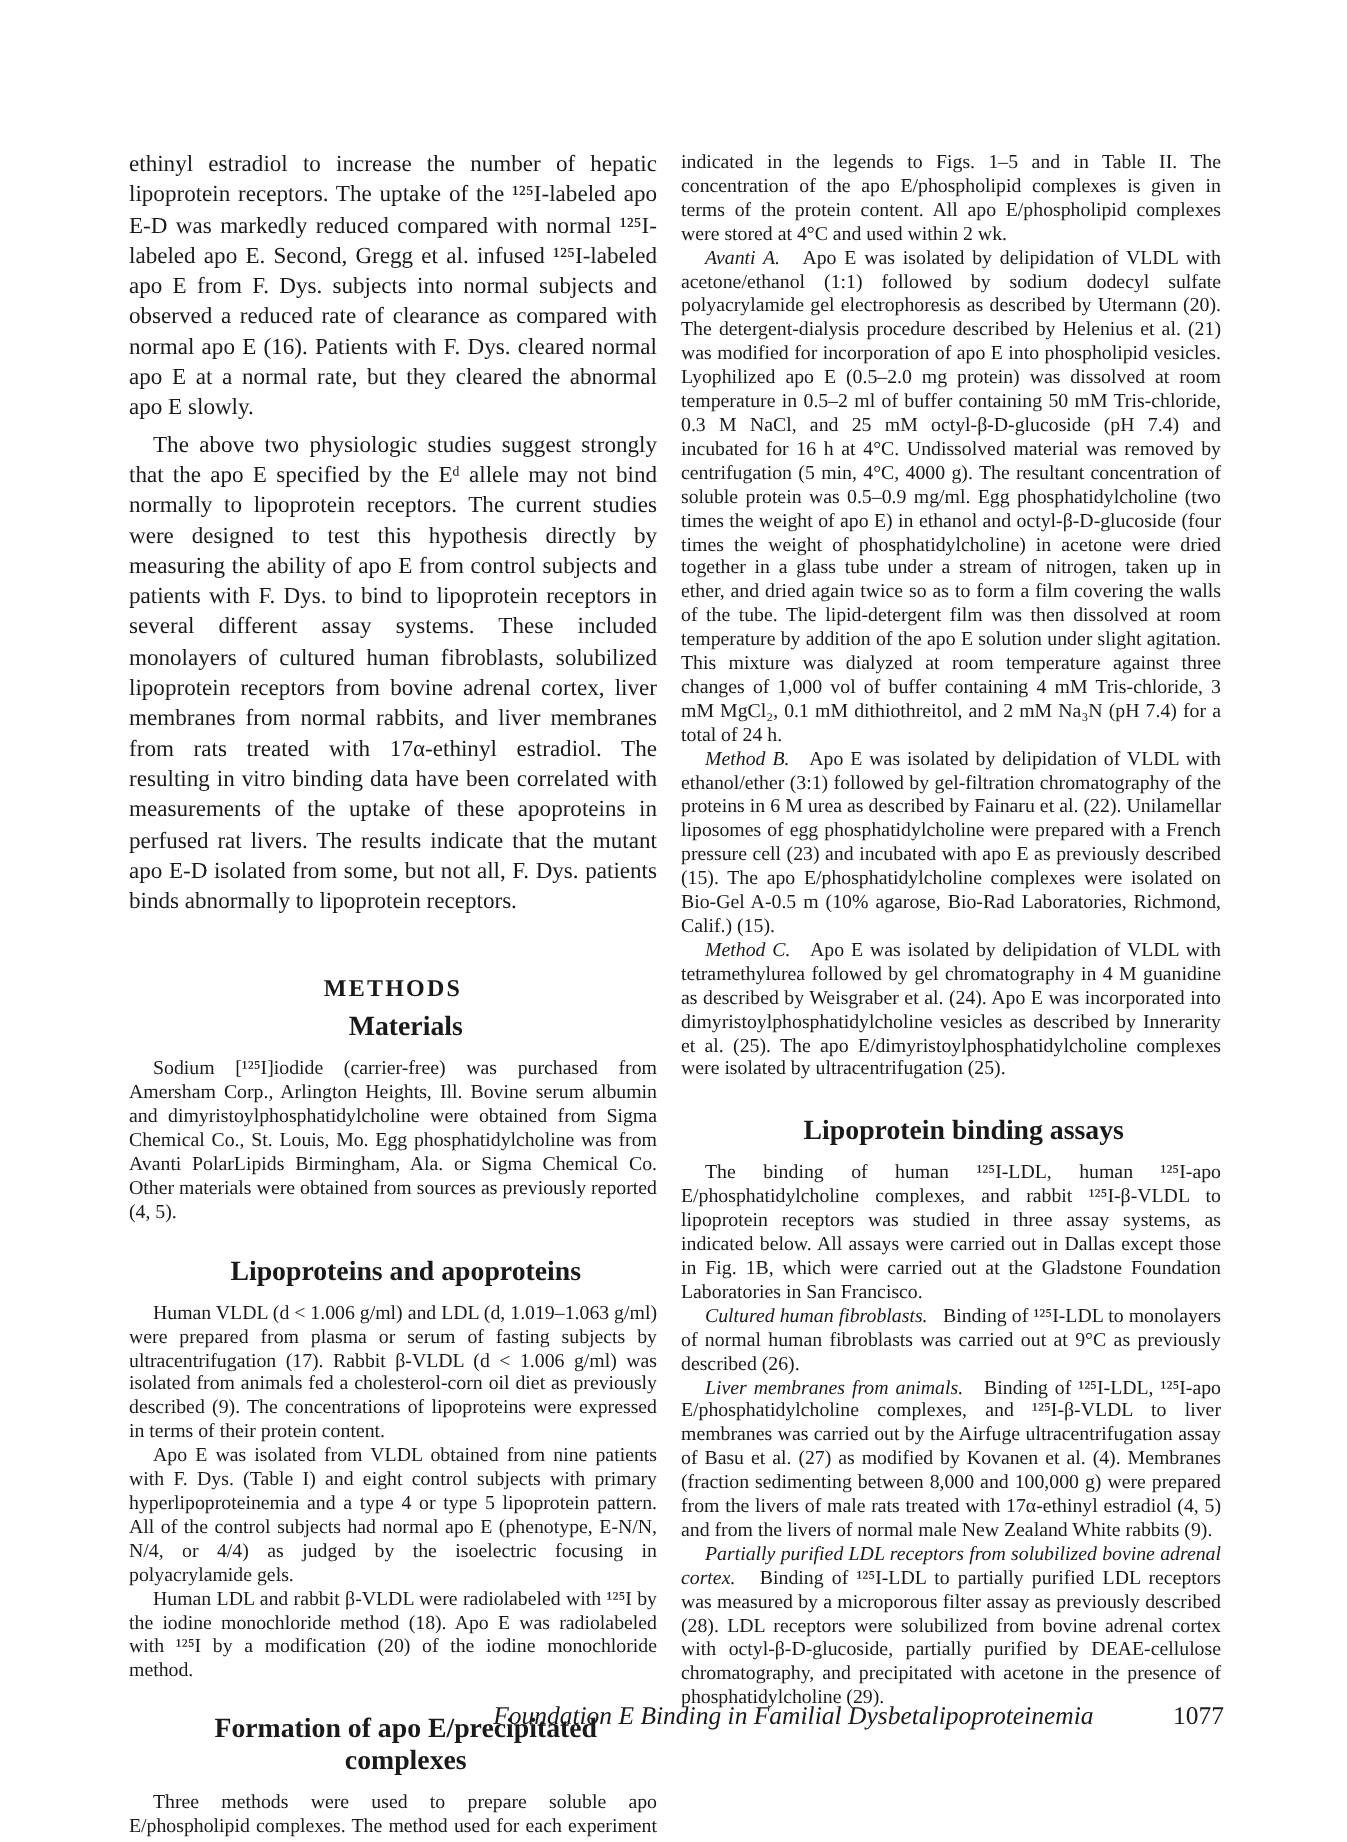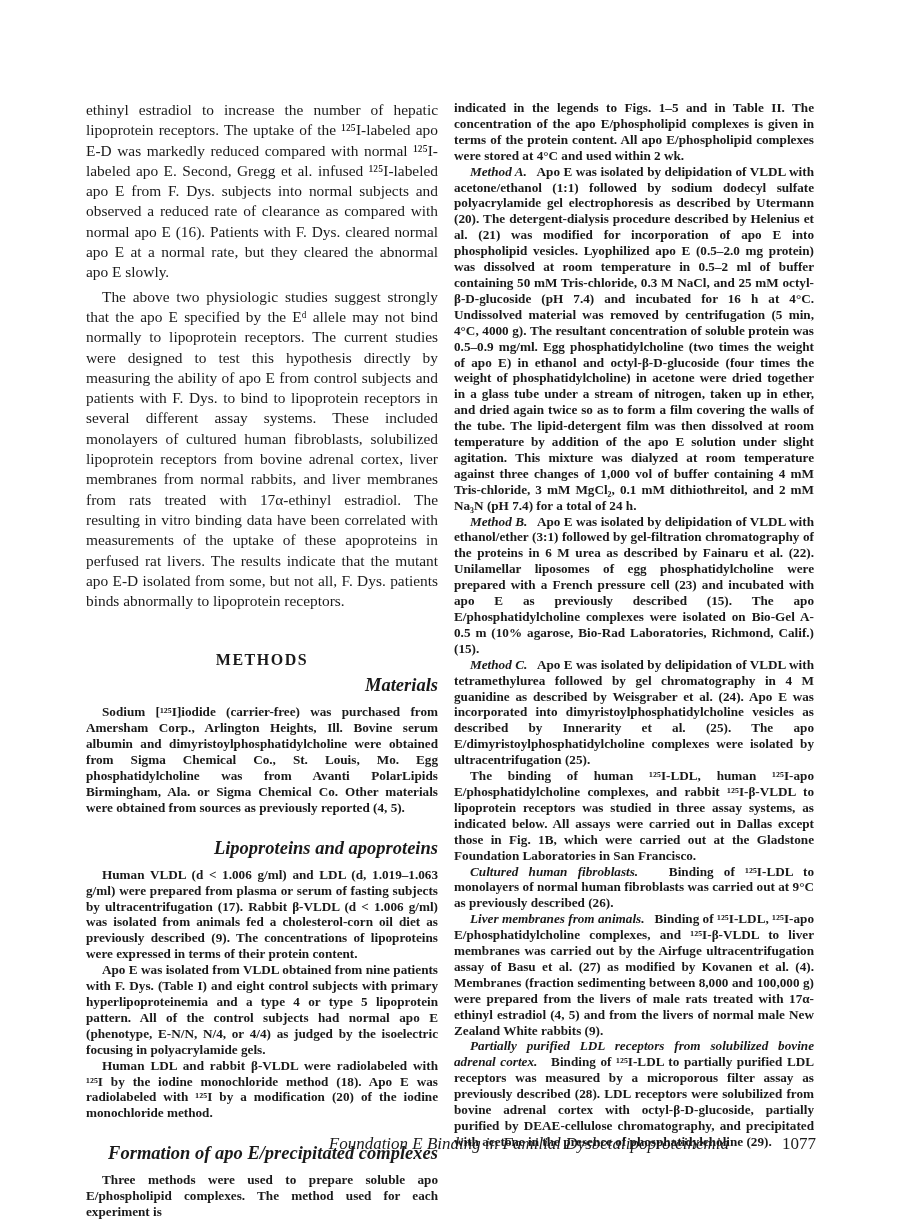--- a/index.html
+++ b/index.html
@@ -10,28 +10,28 @@
   }
   .col {
     position: absolute; top: 100px;
     font-family: "Liberation Serif", "DejaVu Serif", serif;
     text-align: justify;
   }
   .col-left { left: 86px; width: 352px; }
   .col-right { left: 454px; width: 360px; }
   p { margin: 0; }
   .body-lg { font-size: 15.4px; line-height: 20.3px; }
-  .body-sm { font-size: 13.2px; line-height: 15.9px; font-weight: bold; }
+  .body-sm { font-size: 13.2px; line-height: 15.9px; }
   .indent { text-indent: 16px; }
   .h-methods {
     font-size: 16px; letter-spacing: 1.5px; text-align: center;
     margin: 40px 0 6px 0;
   }
   .h-sub {
-    font-style: italic; font-size: 18.5px; text-align: right;
+    font-size: 18.5px; text-align: center;
     margin: 0 0 8px 17px;
   }
   .mt-sub { margin-top: 22px; }
   .mt-sub-r { margin-top: 24px; }
   .run-head { font-style: italic; }
   .footer {
     position: absolute; top: 1134px; left: 454px; width: 360px;
     font-family: "Liberation Serif", "DejaVu Serif", serif;
     font-size: 17px;
   }
@@ -55,32 +55,33 @@
   <p class="body-sm indent">Apo E was isolated from VLDL obtained from nine patients with F. Dys. (Table I) and eight control subjects with primary hyperlipoproteinemia and a type 4 or type 5 lipoprotein pattern. All of the control subjects had normal apo E (phenotype, E-N/N, N/4, or 4/4) as judged by the isoelectric focusing in polyacrylamide gels.</p>
   <p class="body-sm indent">Human LDL and rabbit β-VLDL were radiolabeled with ¹²⁵I by the iodine monochloride method (18). Apo E was radiolabeled with ¹²⁵I by a modification (20) of the iodine monochloride method.</p>
 
   <h3 class="h-sub mt-sub">Formation of apo E/precipitated complexes</h3>
   <p class="body-sm indent">Three methods were used to prepare soluble apo E/phospholipid complexes. The method used for each experiment is</p>
 </div>
 
 <div class="col col-right">
   <p class="body-sm">indicated in the legends to Figs. 1–5 and in Table II. The concentration of the apo E/phospholipid complexes is given in terms of the protein content. All apo E/phospholipid complexes were stored at 4°C and used within 2 wk.</p>
   <p class="body-sm indent">
-    <span class="run-head">Method A.</span>&nbsp;&nbsp;
+    <span class="run-head">Avanti A.</span>&nbsp;&nbsp;
     <span>Apo E was isolated by delipidation of VLDL with acetone/ethanol (1:1) followed by sodium dodecyl sulfate polyacrylamide gel electrophoresis as described by Utermann (20). The detergent-dialysis procedure described by Helenius et al. (21) was modified for incorporation of apo E into phospholipid vesicles. Lyophilized apo E (0.5–2.0 mg protein) was dissolved at room temperature in 0.5–2 ml of buffer containing 50 mM Tris-chloride, 0.3 M NaCl, and 25 mM octyl-β-D-glucoside (pH 7.4) and incubated for 16 h at 4°C. Undissolved material was removed by centrifugation (5 min, 4°C, 4000 g). The resultant concentration of soluble protein was 0.5–0.9 mg/ml. Egg phosphatidylcholine (two times the weight of apo E) in ethanol and octyl-β-D-glucoside (four times the weight of phosphatidylcholine) in acetone were dried together in a glass tube under a stream of nitrogen, taken up in ether, and dried again twice so as to form a film covering the walls of the tube. The lipid-detergent film was then dissolved at room temperature by addition of the apo E solution under slight agitation. This mixture was dialyzed at room temperature against three changes of 1,000 vol of buffer containing 4 mM Tris-chloride, 3 mM MgCl₂, 0.1 mM dithiothreitol, and 2 mM Na₃N (pH 7.4) for a total of 24 h.</span>
   </p>
   <p class="body-sm indent">
     <span class="run-head">Method B.</span>&nbsp;&nbsp;
     <span>Apo E was isolated by delipidation of VLDL with ethanol/ether (3:1) followed by gel-filtration chromatography of the proteins in 6 M urea as described by Fainaru et al. (22). Unilamellar liposomes of egg phosphatidylcholine were prepared with a French pressure cell (23) and incubated with apo E as previously described (15). The apo E/phosphatidylcholine complexes were isolated on Bio-Gel A-0.5 m (10% agarose, Bio-Rad Laboratories, Richmond, Calif.) (15).</span>
   </p>
   <p class="body-sm indent">
     <span class="run-head">Method C.</span>&nbsp;&nbsp;
     <span>Apo E was isolated by delipidation of VLDL with tetramethylurea followed by gel chromatography in 4 M guanidine as described by Weisgraber et al. (24). Apo E was incorporated into dimyristoylphosphatidylcholine vesicles as described by Innerarity et al. (25). The apo E/dimyristoylphosphatidylcholine complexes were isolated by ultracentrifugation (25).</span>
   </p>
 
+  <h3 class="h-sub mt-sub-r">Lipoprotein binding assays</h3>
   <p class="body-sm indent">The binding of human ¹²⁵I-LDL, human ¹²⁵I-apo E/phosphatidylcholine complexes, and rabbit ¹²⁵I-β-VLDL to lipoprotein receptors was studied in three assay systems, as indicated below. All assays were carried out in Dallas except those in Fig. 1B, which were carried out at the Gladstone Foundation Laboratories in San Francisco.</p>
   <p class="body-sm indent">
     <span class="run-head">Cultured human fibroblasts.</span>&nbsp;&nbsp;
     <span>Binding of ¹²⁵I-LDL to monolayers of normal human fibroblasts was carried out at 9°C as previously described (26).</span>
   </p>
   <p class="body-sm indent">
     <span class="run-head">Liver membranes from animals.</span>&nbsp;&nbsp;
     <span>Binding of ¹²⁵I-LDL, ¹²⁵I-apo E/phosphatidylcholine complexes, and ¹²⁵I-β-VLDL to liver membranes was carried out by the Airfuge ultracentrifugation assay of Basu et al. (27) as modified by Kovanen et al. (4). Membranes (fraction sedimenting between 8,000 and 100,000 g) were prepared from the livers of male rats treated with 17α-ethinyl estradiol (4, 5) and from the livers of normal male New Zealand White rabbits (9).</span>
   </p>
   <p class="body-sm indent">

